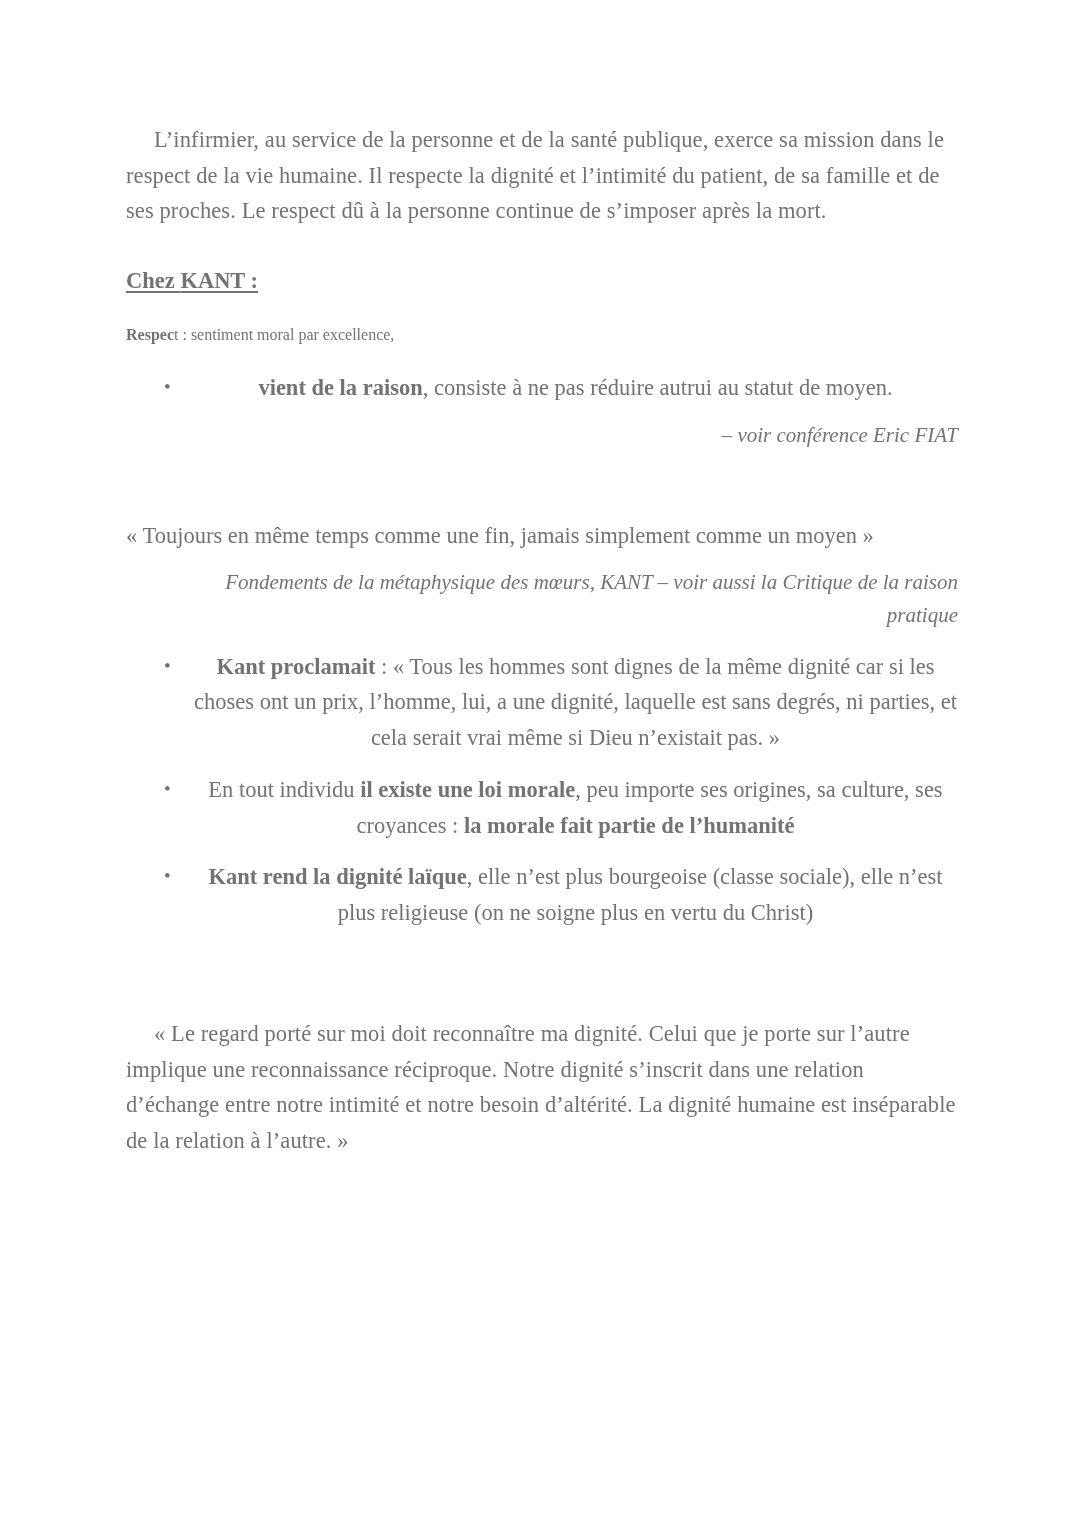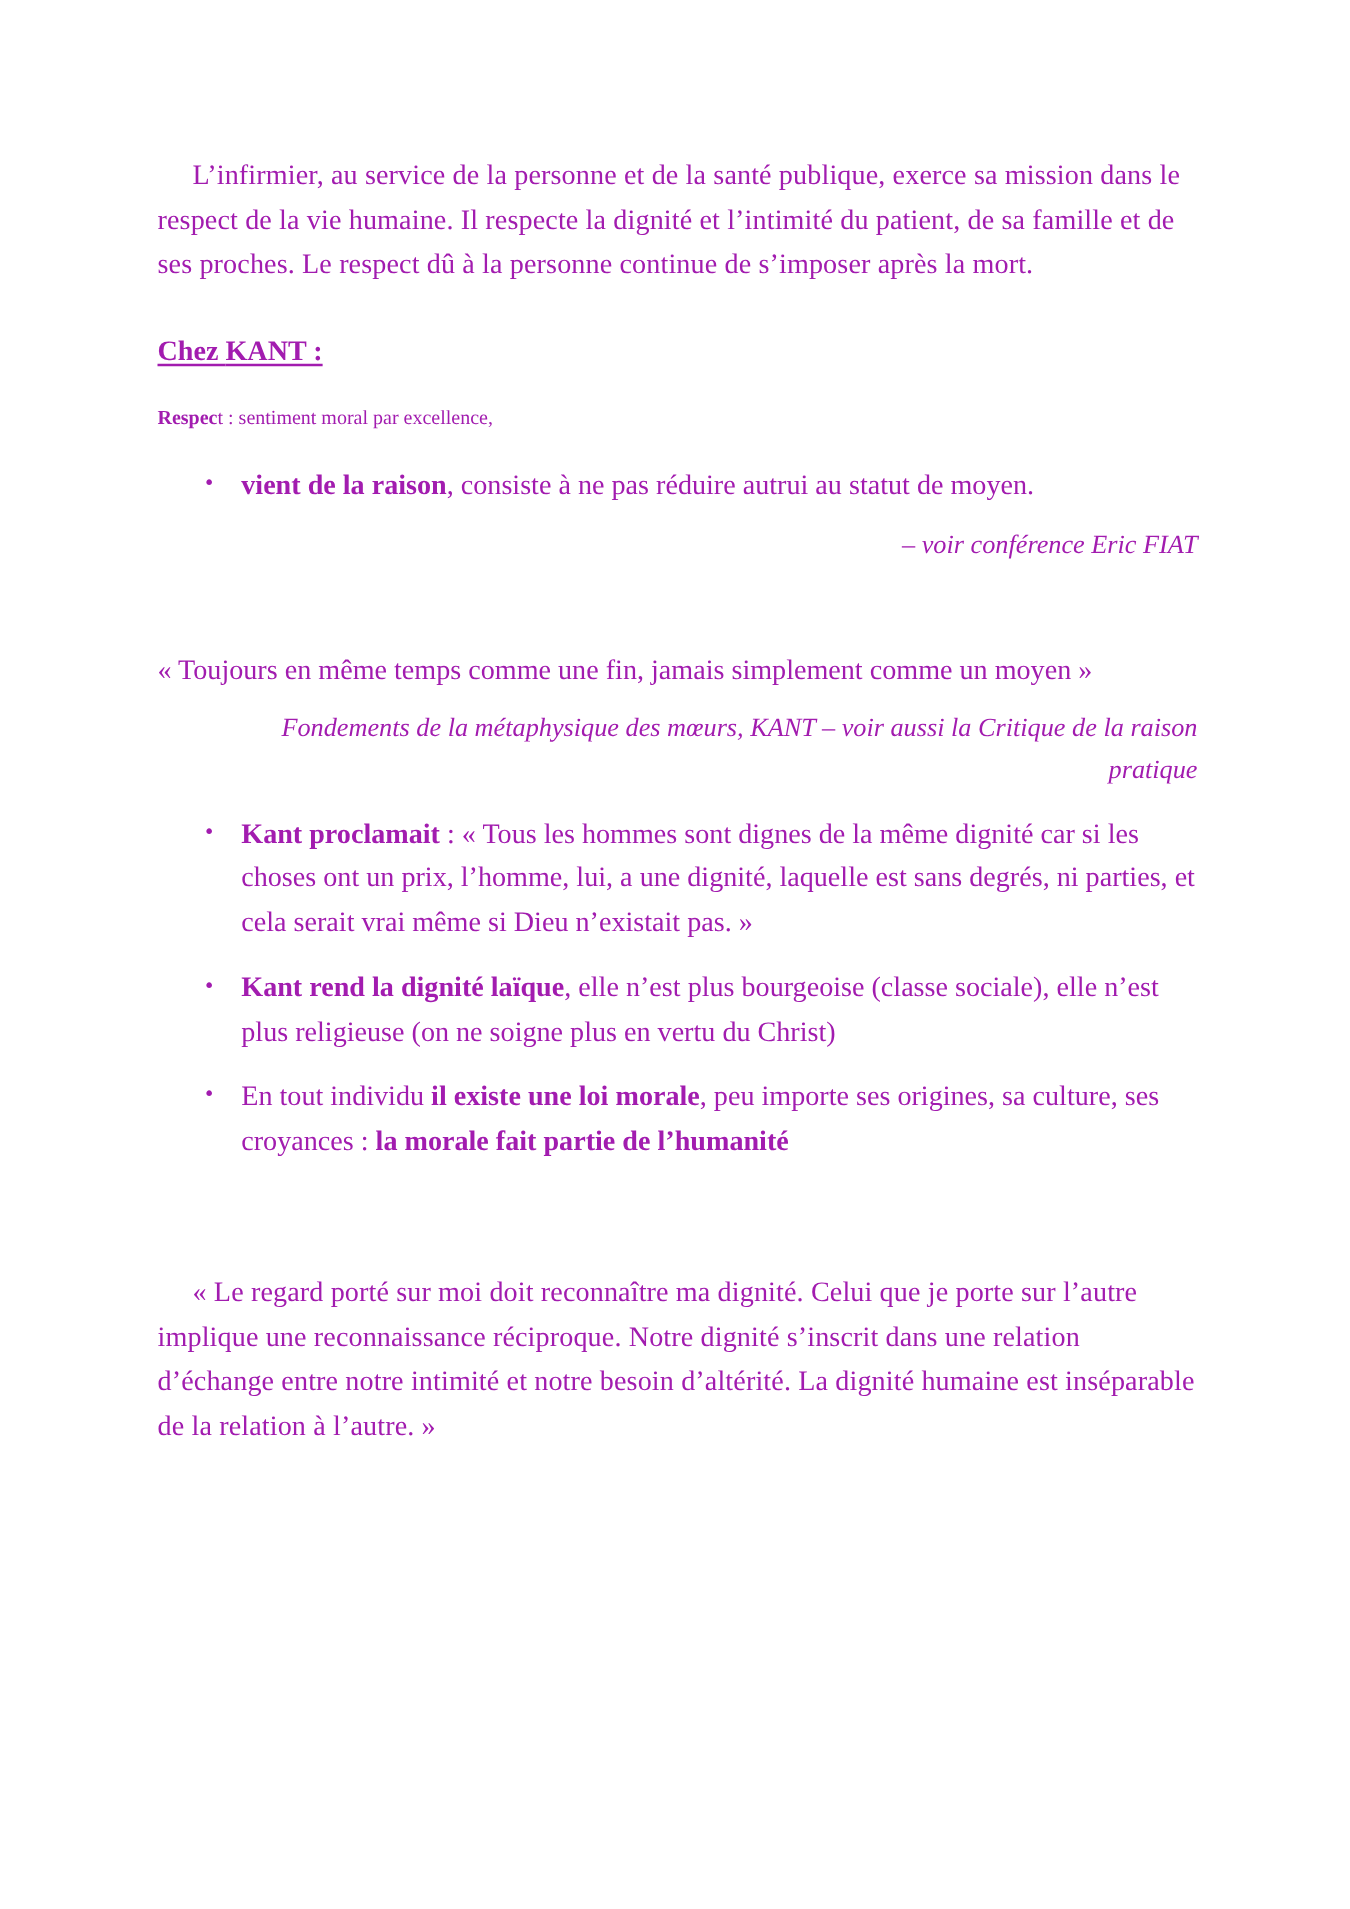--- a/index.html
+++ b/index.html
@@ -9,21 +9,21 @@
   }
 
   .page {
     position: relative;
     width: 1080px;
     height: 1527px;
     background: #ffffff;
     margin: 0 auto;
     overflow: hidden;
     font-family: "Liberation Serif", "DejaVu Serif", serif;
-    color: #a21caf;
+    color: #737373;
   }
 
   .content {
     position: absolute;
     left: 126px;
     top: 122px;
     width: 832px;
   }
 
   
@@ -58,20 +58,21 @@
     margin: 0;
     margin-top: 19px;
   }
 
   
   .bullets {
     list-style: none;
     margin: 0;
     padding: 0;
     margin-top: 17px;
+    text-align: center;
   }
 
   .bullets li {
     position: relative;
     padding-left: 67px;
     font-size: 22.5px;
     line-height: 35.5px;
     margin-bottom: 18px;
   }
 
@@ -153,22 +154,22 @@
     <p class="quote-block">« Toujours en même temps comme une fin, jamais simplement comme un moyen »</p>
 
     <p class="attrib attrib-indent">Fondements de la métaphysique des mœurs, KANT – voir aussi la Critique de la raison pratique</p>
 
     <ul class="bullets">
       <li><b>Kant proclamait</b><span> : « Tous les hommes sont dignes de la même dignité car si les choses ont un prix, l’homme, lui, a une dignité, laquelle est sans degrés, ni parties, et cela serait vrai même si Dieu n’existait pas. »</span></li>
     </ul>
 
 
     <ul class="bullets tight">
+      <li><span>En tout individu </span><b>il existe une loi morale</b><span>, peu importe ses origines, sa culture, ses croyances : </span><b>la morale fait partie de l’humanité</b></li>
       <li><b>Kant rend la dignité laïque</b><span>, elle n’est plus bourgeoise (classe sociale), elle n’est plus religieuse (on ne soigne plus en vertu du Christ)</span></li>
-      <li><span>En tout individu </span><b>il existe une loi morale</b><span>, peu importe ses origines, sa culture, ses croyances : </span><b>la morale fait partie de l’humanité</b></li>
     </ul>
 
     <div class="gap-final"></div>
 
     <p class="para">« Le regard porté sur moi doit reconnaître ma dignité. Celui que je porte sur l’autre implique une reconnaissance réciproque. Notre dignité s’inscrit dans une relation d’échange entre notre intimité et notre besoin d’altérité. La dignité humaine est inséparable de la relation à l’autre. »</p>
 
   </div>
 </div>
 
 </body></html>

